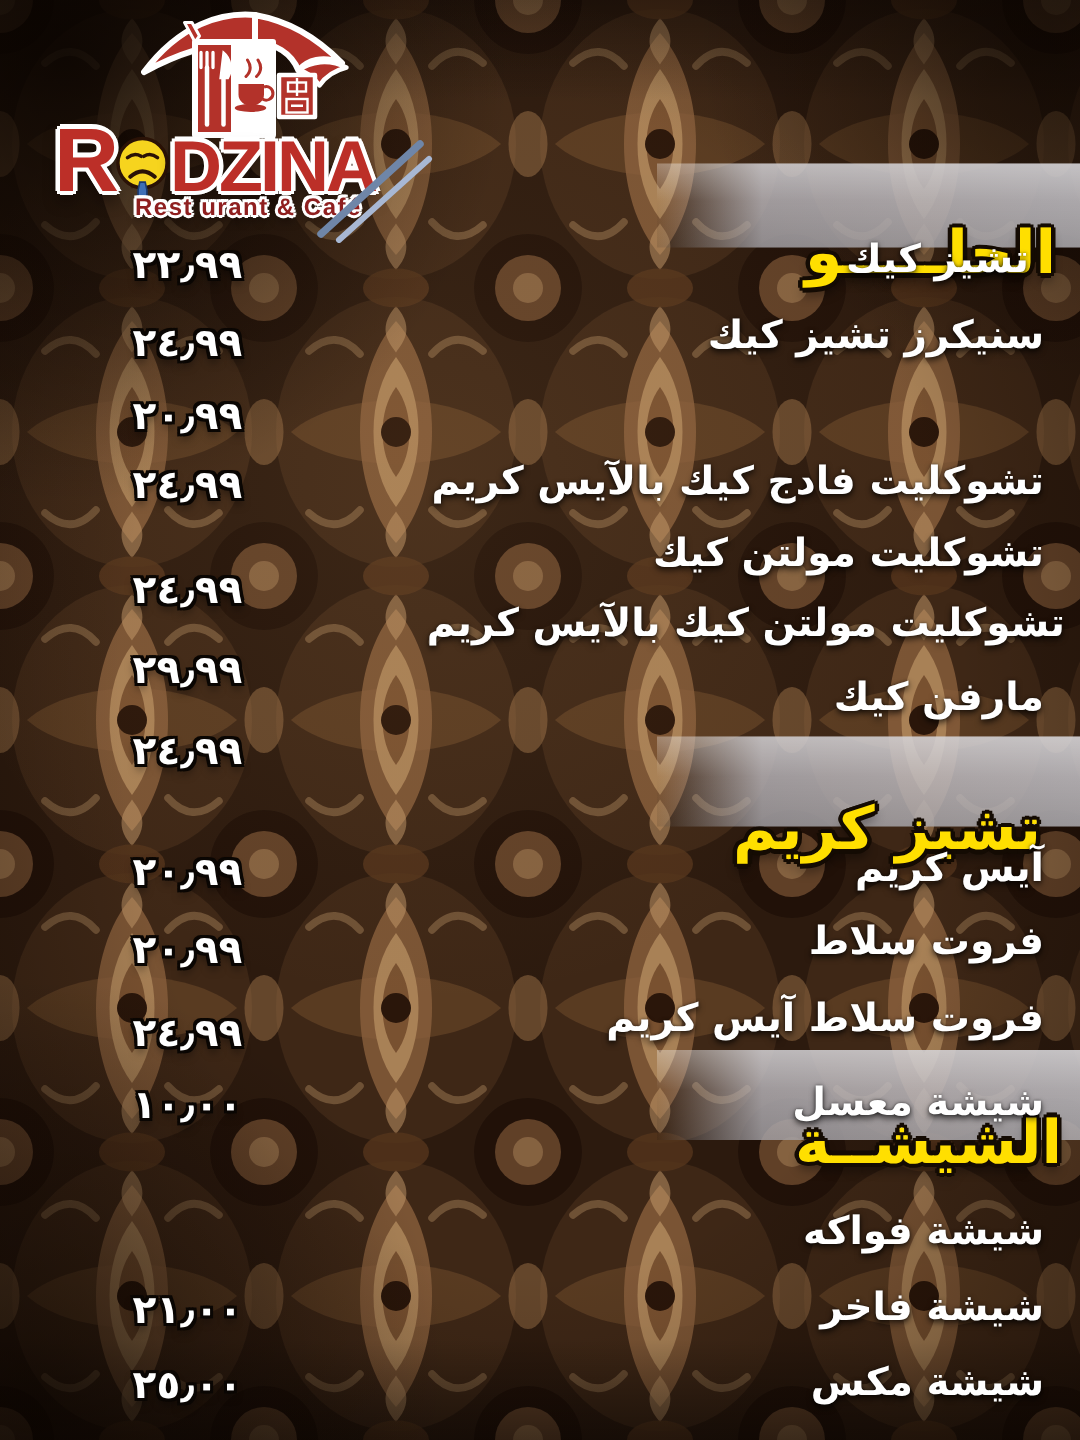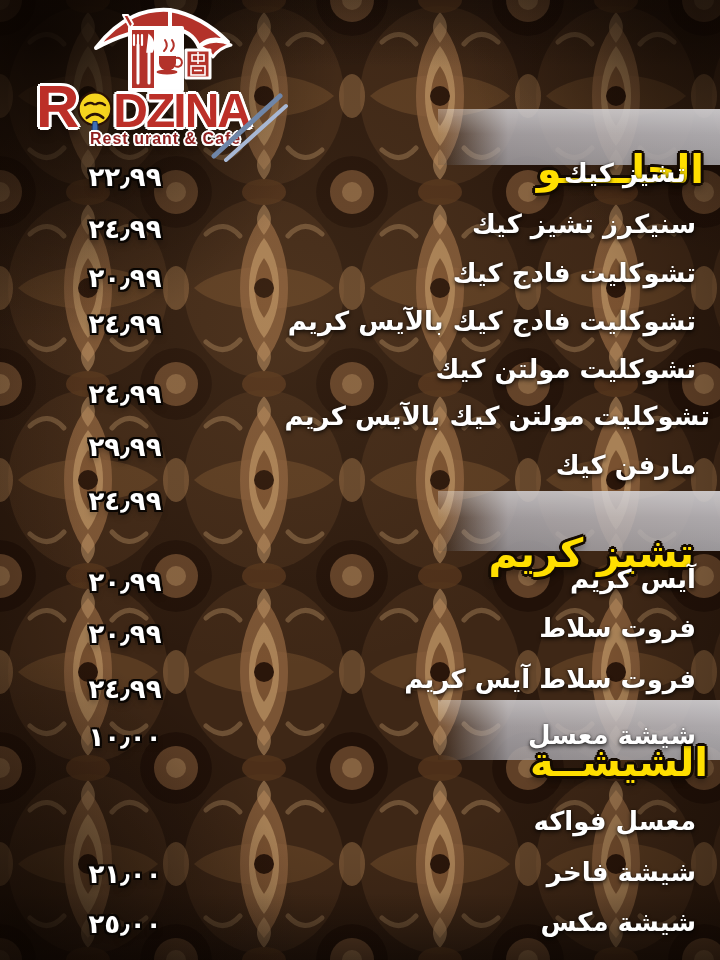--- a/index.html
+++ b/index.html
@@ -185,21 +185,20 @@
   <div class="row" style="top:158px">
     <span class="price" style="--dy:4px">٢٢٫٩٩</span>
     <span class="item-name" style="right:34px">تشيز كيك</span>
   </div>
   <div class="row" style="top:209px">
     <span class="price" style="--dy:5px">٢٤٫٩٩</span>
     <span class="item-name">سنيكرز تشيز كيك</span>
   </div>
   <div class="row" style="top:258px">
     <span class="price" style="--dy:5px">٢٠٫٩٩</span>
-    <span class="item-name">تشوكليت فادج كيك</span>
   </div>
   <div class="row" style="top:306px">
     <span class="price" style="--dy:3px">٢٤٫٩٩</span>
     <span class="item-name">تشوكليت فادج كيك بالآيس كريم</span>
   </div>
   <div class="row" style="top:354px">
     <span class="price" style="--dy:25px">٢٤٫٩٩</span>
     <span class="item-name">تشوكليت مولتن كيك</span>
   </div>
   <div class="row" style="top:401px">
@@ -230,21 +229,21 @@
 
   <div class="section-bar" style="top:700px;height:60px">
     <h2 class="section-title" style="right:12px">الشيشــة</h2>
   </div>
 
   <div class="row" style="top:720px">
     <span class="price" style="--dy:2px">١٠٫٠٠</span>
     <span class="item-name">شيشة معسل</span>
   </div>
   <div class="row" style="top:806px">
-    <span class="item-name">معسل فواكه</span>
+    <span class="item-name">شيشة فواكه</span>
   </div>
   <div class="row" style="top:857px">
     <span class="price" style="--dy:2px">٢١٫٠٠</span>
     <span class="item-name">شيشة فاخر</span>
   </div>
   <div class="row" style="top:907px">
     <span class="price" style="--dy:2px">٢٥٫٠٠</span>
     <span class="item-name">شيشة مكس</span>
   </div>
 

